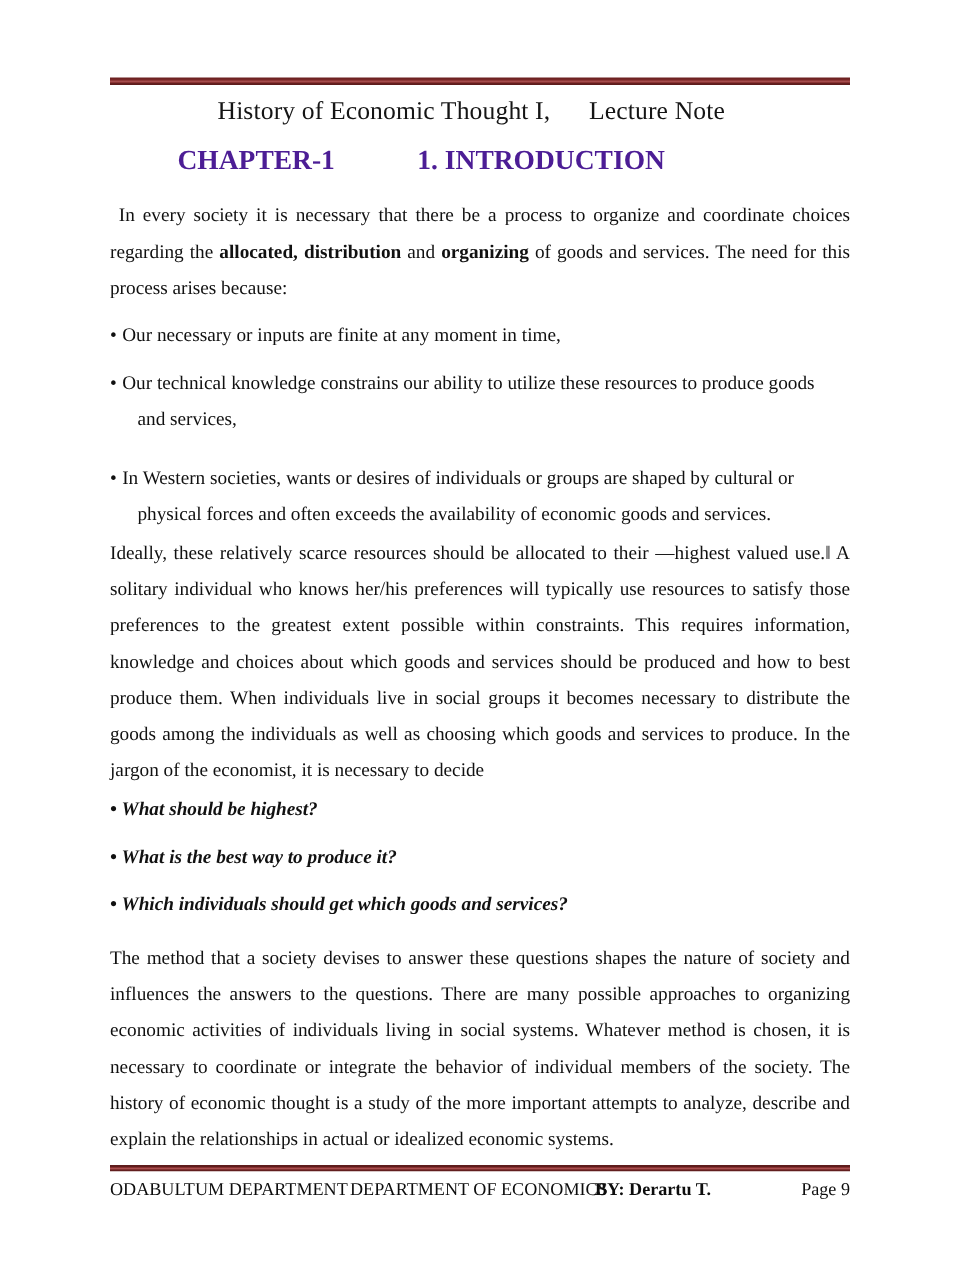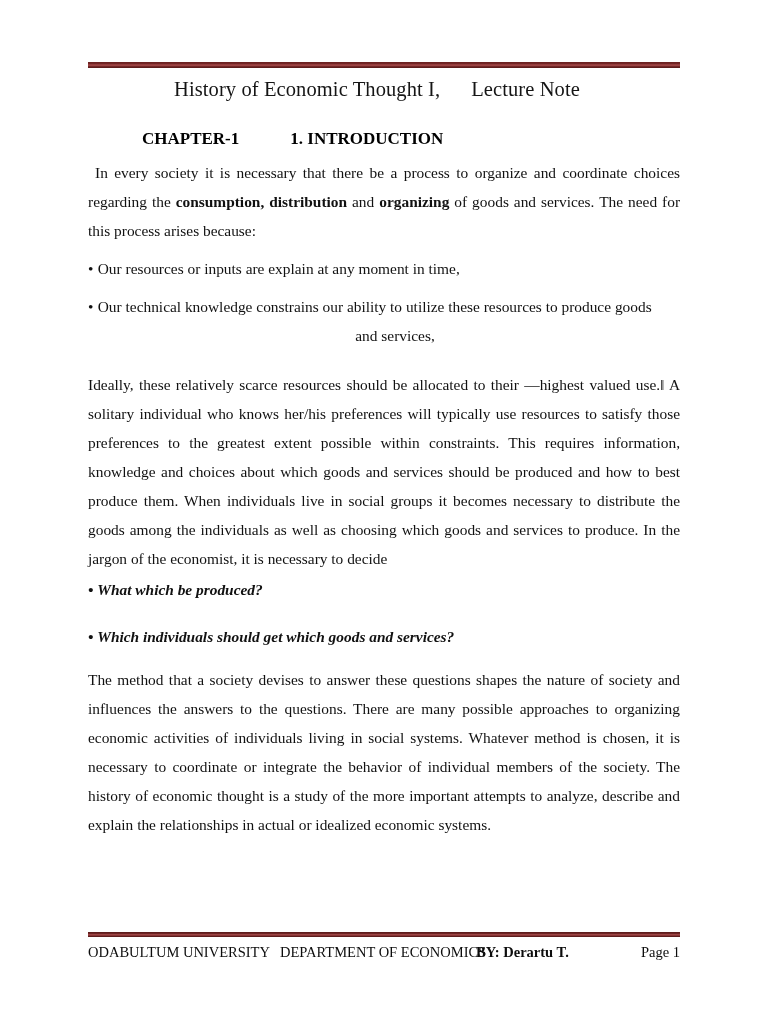--- a/index.html
+++ b/index.html
@@ -42,26 +42,26 @@
   .doc-title {
     margin-top: 10px;
     font-size: 20.5px;
     letter-spacing: 0.1px;
     text-align: left;
     padding-left: 86px;
     white-space: pre;
     color: #151515;
   }
   .chapter-line {
-    margin-top: 28px;
-    font-size: 17px;
+    margin-top: 14px;
+    font-size: 22px;
     font-weight: bold;
     padding-left: 54px;
     white-space: pre;
-    color: #000000;
+    color: #4c1d95;
   }
 
   
   .body-zone {
     position: absolute;
     left: 88px;
     top: 158px;
     width: 592px;
     font-size: 15.4px;
     line-height: 29px;
@@ -78,21 +78,20 @@
     margin: 0;
     text-align: left;
     padding-left: 11px;
     text-indent: -11px;
   }
   .bullet .dot { letter-spacing: 0.5px; }
   .bullet .cont {
     display: block;
     padding-left: 11px;
     text-indent: 0;
-    text-align: center;
   }
   .bullet .cont.deep {
     padding-left: 78px;
   }
 
   .q-bullet {
     margin: 0;
     text-align: left;
     font-weight: bold;
     font-style: italic;
@@ -143,60 +142,62 @@
 <div class="page">
 
   <div class="header-zone">
     <div class="rule-top"></div>
     <div class="doc-title">History of Economic Thought I,  Lecture Note</div>
     <div class="chapter-line">CHAPTER-1    1. INTRODUCTION</div>
   </div>
 
   <div class="body-zone">
 
-    <p class="para indent-first"><span> In every society it is necessary that there be a process to organize and coordinate choices regarding the </span><b>consumption, distribution</b><span> and </span><b>organizing</b><span> of goods and services. The need for this process arises because:</span></p>
-
-    <div class="gap-md"></div>
-
-    <p class="bullet"><span class="dot">•</span>&nbsp;<span>Our resources or inputs are explain at any moment in time,</span></p>
+    <p class="para indent-first"><span> In every society it is necessary that there be a process to organize and coordinate choices regarding the </span><b>allocated, distribution</b><span> and </span><b>organizing</b><span> of goods and services. The need for this process arises because:</span></p>
+
+    <div class="gap-md"></div>
+
+    <p class="bullet"><span class="dot">•</span>&nbsp;<span>Our necessary or inputs are finite at any moment in time,</span></p>
 
     <div class="gap-md"></div>
 
     <p class="bullet"><span class="dot">•</span>&nbsp;<span>Our technical knowledge constrains our ability to utilize these resources to produce goods</span><span class="cont">and services,</span></p>
 
     <div class="gap-md"></div>
 
 
     <div class="gap-md"></div>
 
+    <p class="bullet"><span class="dot">•</span>&nbsp;<span>In Western societies, wants or desires of individuals or groups are shaped by cultural or</span><span class="cont">physical forces and often exceeds the availability of economic goods and services.</span></p>
 
     <div class="gap-sm"></div>
 
     <p class="para">Ideally, these relatively scarce resources should be allocated to their —highest valued use.‖ A solitary individual who knows her/his preferences will typically use resources to satisfy those preferences to the greatest extent possible within constraints. This requires information, knowledge and choices about which goods and services should be produced and how to best produce them. When individuals live in social groups it becomes necessary to distribute the goods among the individuals as well as choosing which goods and services to produce. In the jargon of the economist, it is necessary to decide</p>
 
     <div class="gap-sm"></div>
 
-    <p class="q-bullet"><span>•</span>&nbsp;<span>What which be produced?</span></p>
-
-    <div class="gap-md"></div>
-
+    <p class="q-bullet"><span>•</span>&nbsp;<span>What should be highest?</span></p>
+
+    <div class="gap-md"></div>
+
+    <p class="q-bullet"><span>•</span>&nbsp;<span>What is the best way to produce it?</span></p>
 
     <div class="gap-md"></div>
 
     <p class="q-bullet"><span>•</span>&nbsp;<span>Which individuals should get which goods and services?</span></p>
 
     <div class="gap-lg"></div>
 
     <p class="para">The method that a society devises to answer these questions shapes the nature of society and influences the answers to the questions. There are many possible approaches to organizing economic activities of individuals living in social systems. Whatever method is chosen, it is necessary to coordinate or integrate the behavior of individual members of the society. The history of economic thought is a study of the more important attempts to analyze, describe and explain the relationships in actual or idealized economic systems.</p>
 
   </div>
 
   <div class="footer-zone">
     <div class="rule-bottom"></div>
     <div class="footer-row">
-      <span class="f-univ">ODABULTUM UNIVERSITY</span>
+      <span class="f-univ">ODABULTUM DEPARTMENT</span>
       <span class="f-dept">DEPARTMENT OF ECONOMICS</span>
       <span class="f-author">BY: Derartu T.</span>
-      <span class="f-page">Page 1</span>
+      <span class="f-page">Page 9</span>
     </div>
   </div>
 
 </div>
 
 </body></html>

